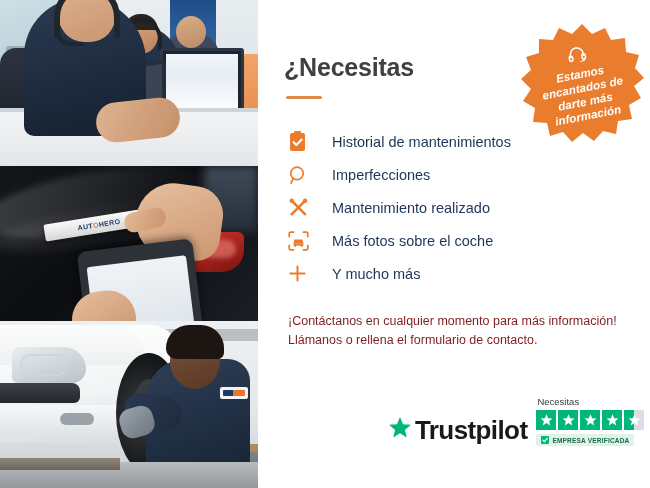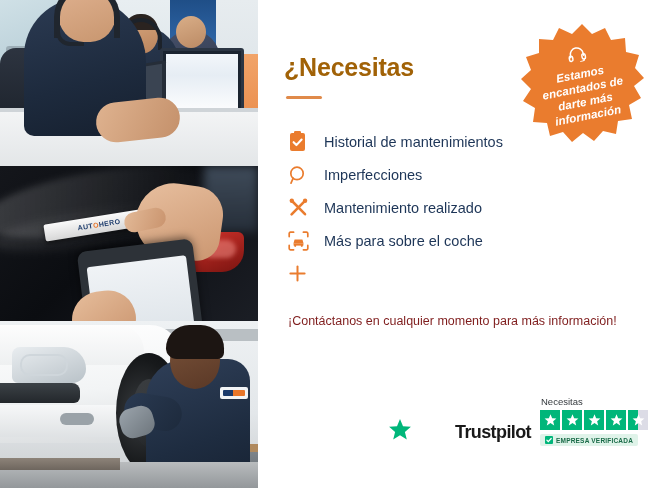--- a/index.html
+++ b/index.html
@@ -149,36 +149,36 @@
   .p3-glove{position:absolute;right:104px;top:86px;width:34px;height:30px;
       background:linear-gradient(150deg,#9aa3ab,#6e767d);border-radius:12px;transform:rotate(-16deg);}
   .p3-floor{position:absolute;left:0;bottom:0;width:100%;height:26px;
       background:linear-gradient(180deg,#b9bcbe,#93979a);}
   .p3-lift{position:absolute;left:0;bottom:18px;width:120px;height:12px;
       background:linear-gradient(180deg,#8d8379,#6e665e);}
 
   
   .content { position:relative; flex:1; height:488px; padding:52px 0 0 26px; }
 
-  .title { font-size:25px; line-height:30px; font-weight:bold; color:#a16207;
+  .title { font-size:25px; line-height:30px; font-weight:bold; color:#404040;
       letter-spacing:-.2px; }
   .divider { width:36px; height:3px; background:#e08a4a; margin:14px 0 0 2px; border-radius:2px; }
 
   .features { list-style:none; margin:26px 0 0 4px; }
   .feature { display:flex; align-items:center; height:33px; }
   .feature .ficon { width:30px; height:26px; flex:0 0 30px; display:flex;
       align-items:center; justify-content:flex-start; }
-  .feature .flabel { font-size:14.5px; color:#1d3557; margin-left:6px; }
+  .feature .flabel { font-size:14.5px; color:#1d3557; margin-left:14px; }
 
   .contact { margin:22px 0 0 4px; font-size:12.5px; line-height:19px; color:#7f1d1d; }
 
   
   .tp-wrap{position:absolute; left:130px; bottom:42px; display:flex; align-items:flex-end; gap:9px;}
   .tp-logo{display:flex;align-items:center;gap:3px;}
-  .tp-name{font-size:18px;font-weight:bold;color:#191919;letter-spacing:-.6px;margin-left:40px;}
+  .tp-name{font-size:26px;font-weight:bold;color:#191919;letter-spacing:-.6px;}
   .tp-right{display:flex;flex-direction:column;align-items:flex-start;}
   .tp-excelente{font-size:9.5px;color:#33383c;margin:0 0 3px 1px;}
   .tp-stars{display:flex;gap:2px;}
   .tp-star{width:20px;height:20px;background:#00b67a;display:flex;align-items:center;justify-content:center;}
   .tp-star.half{background:linear-gradient(90deg,#00b67a 50%, #dcdce6 50%);}
   .tp-verified{margin-top:4px;display:flex;align-items:center;gap:3px;
       background:#dff3e9;border-radius:2px;padding:2px 5px;}
   .tp-verified span{font-size:6.5px;font-weight:bold;color:#1a6b48;letter-spacing:.2px;}
   .tp-vcheck{width:8px;height:8px;background:#00b67a;border-radius:1px;
       display:flex;align-items:center;justify-content:center;}
@@ -316,37 +316,39 @@
               <path d="M19.8 5.6V2.4a1.2 1.2 0 00-1.2-1.2h-3.2"></path>
               <path d="M1.2 14.4v3.2a1.2 1.2 0 001.2 1.2h3.2"></path>
               <path d="M19.8 14.4v3.2a1.2 1.2 0 01-1.2 1.2h-3.2"></path>
             </g>
             <path d="M5.6 12.4h9.8v2.2H5.6z" fill="#ea7c2e"></path>
             <path d="M6.6 8.4h7.8l1.2 4H5.4z" fill="#ea7c2e"></path>
             <circle cx="7.2" cy="14.8" r="1.1" fill="#ea7c2e"></circle>
             <circle cx="13.8" cy="14.8" r="1.1" fill="#ea7c2e"></circle>
           </svg>
         </span>
-        <span class="flabel">Más para sobre el coche</span>
+        <span class="flabel">Más fotos sobre el coche</span>
       </li>
 
       <li class="feature">
         <span class="ficon">
           <svg width="19" height="19" viewBox="0 0 19 19">
             <g stroke="#ea7c2e" stroke-width="2" stroke-linecap="round">
               <path d="M9.5 2.4v14.2"></path>
                 <path d="M2.4 9.5h14.2"></path>
             </g>
           </svg>
         </span>
+        <span class="flabel">Y mucho más</span>
       </li>
     </ul>
 
     <p class="contact">
       <span>¡Contáctanos en cualquier momento para más información!</span><br>
+      <span>Llámanos o rellena el formulario de contacto.</span>
     </p>
 
     <div class="badge">
       <svg width="124" height="124" viewBox="0 0 124 124" style="position:absolute;inset:0;">
         <path fill="#ea7c2e" d="
           M62 2 L72 12 L85 6 L91 18 L105 16 L106 30 L119 33 L115 46 L124 56 L114 64
           L121 76 L109 83 L112 97 L98 99 L96 112 L83 109 L74 119 L63 111 L52 120
           L43 110 L30 114 L27 101 L13 100 L15 86 L3 79 L11 67 L1 57 L11 48 L6 35
           L19 31 L19 17 L33 18 L39 6 L52 12 Z"></path>
       </svg>

